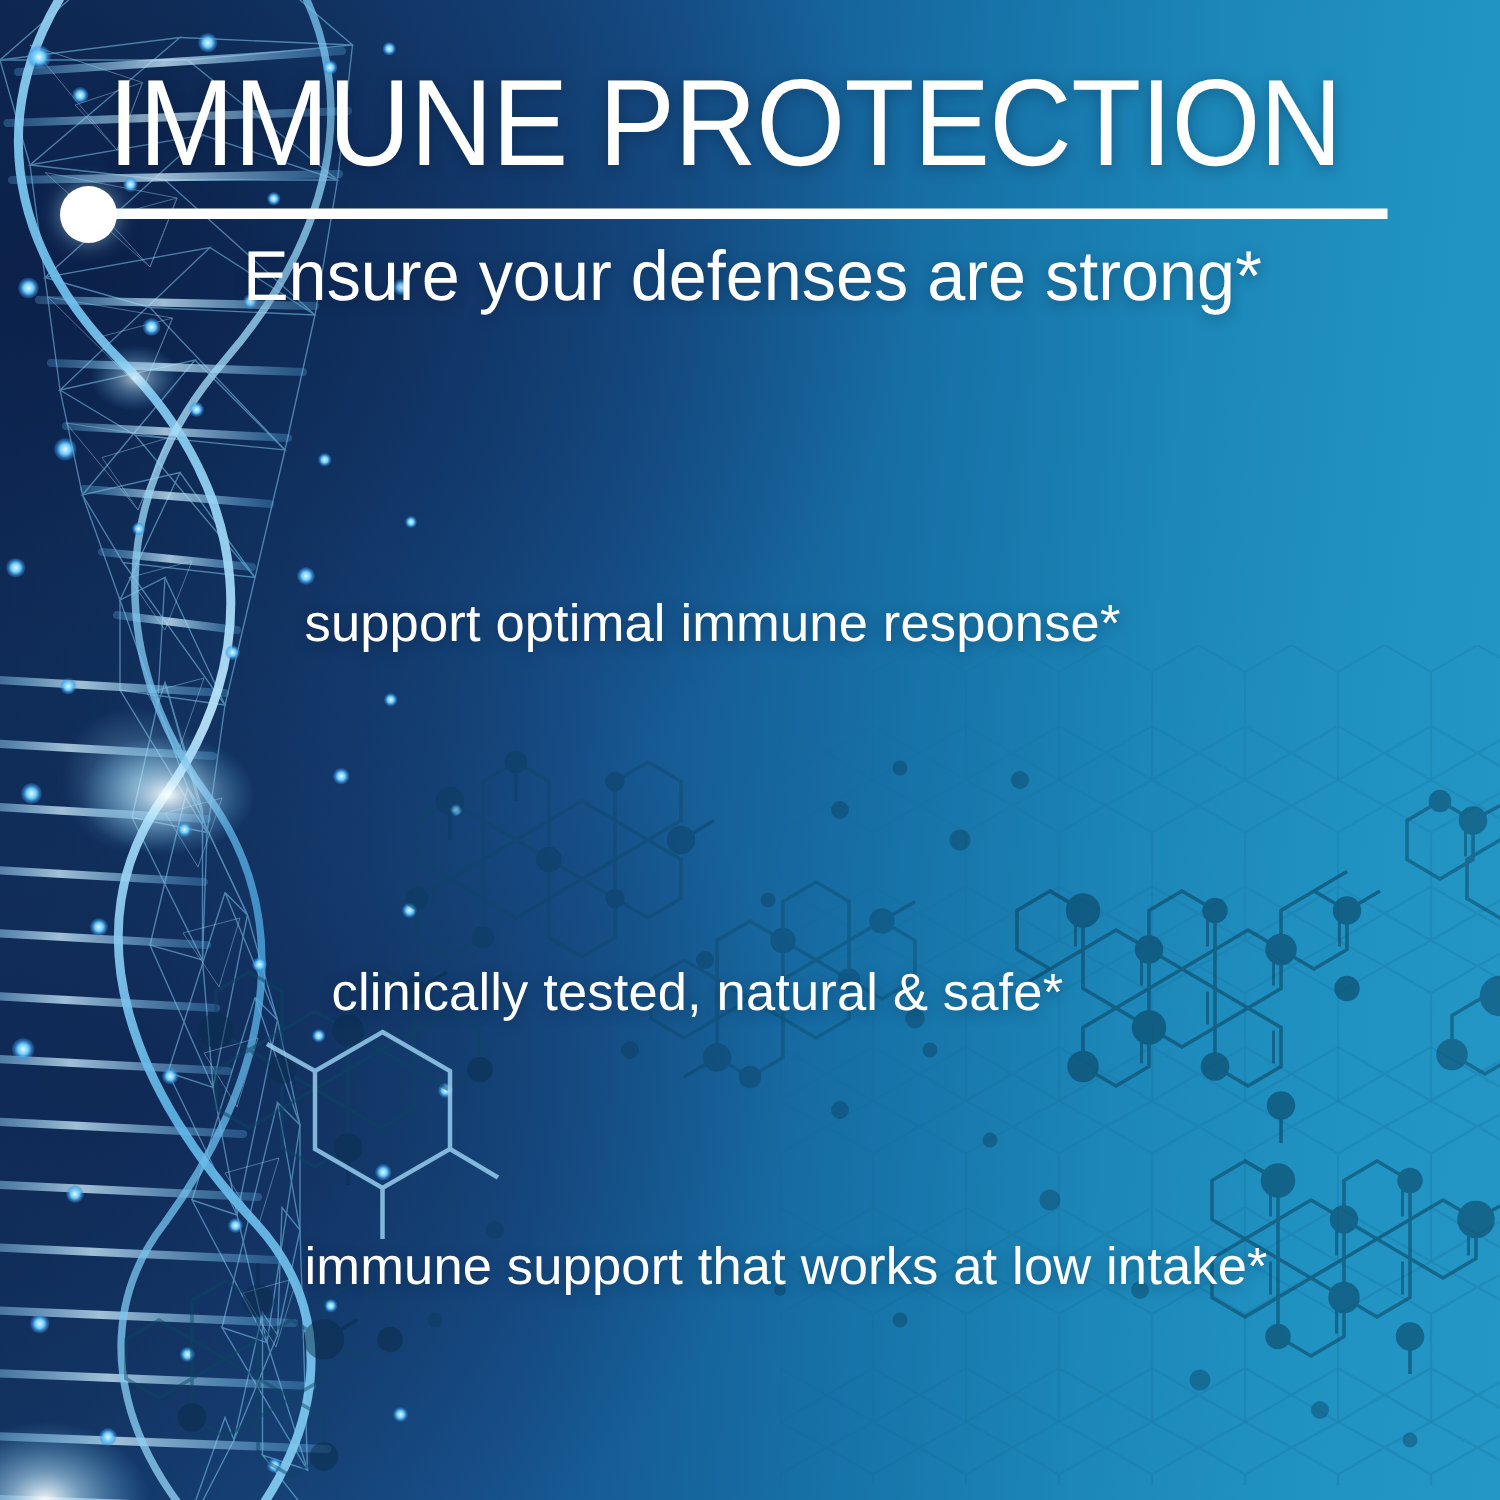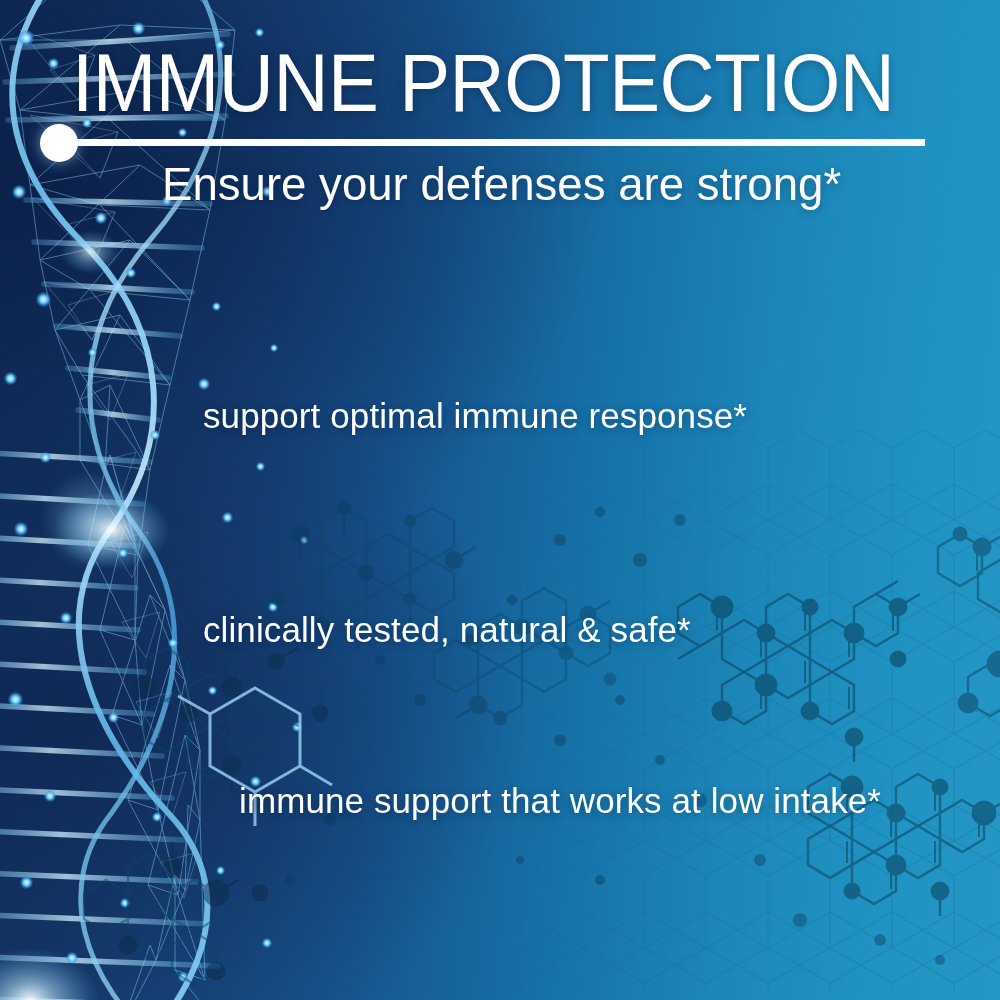--- a/index.html
+++ b/index.html
@@ -121,22 +121,22 @@
     left:203px;
     color:#ffffff;
     font-size:35px;
     line-height:1;
     font-weight:400;
     white-space:nowrap;
     letter-spacing:.1px;
     text-shadow:0 2px 9px rgba(0,25,55,.38);
   }
   .b1{ top:398px; }
-  .b2{ top:612px; }
-  .b3{ top:783px;margin-left:36px; }
+  .b2{ top:644px;margin-left:18px; }
+  .b3{ top:827px; }
 </style>
 </head>
 <body>
 
 <div id="poster">
 
   <svg class="dna" viewBox="0 0 330 1070" preserveAspectRatio="none" aria-hidden="true">
     <defs>
       <linearGradient id="strandA" x1="0" y1="0" x2="0" y2="1">
         <stop offset="0%" stop-color="#9fd8f7"></stop>

